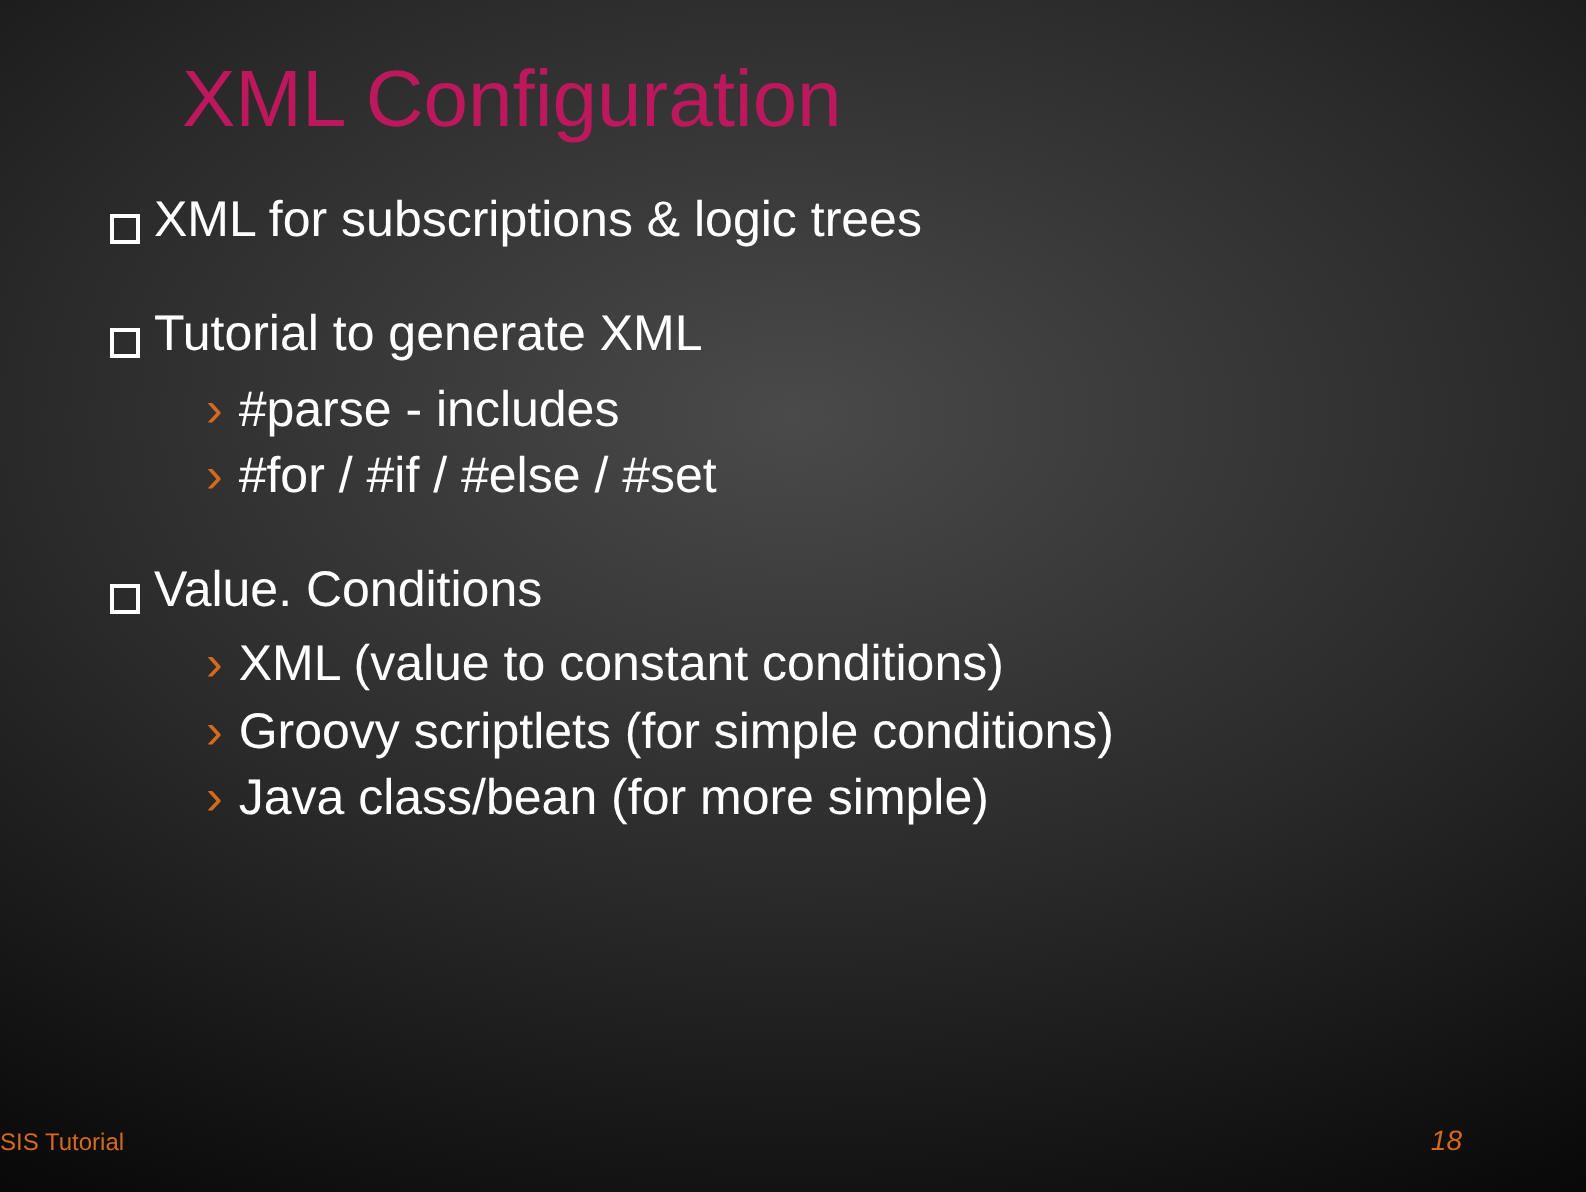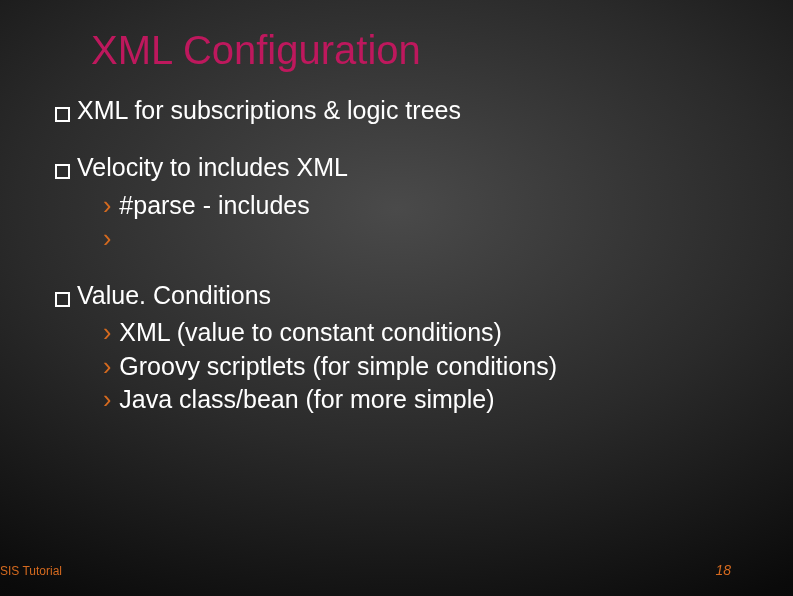--- a/index.html
+++ b/index.html
@@ -93,29 +93,30 @@
 
   <div class="content">
 
     <div class="top-item">
       <span class="box-bullet"></span>
       <span>XML for subscriptions &amp; logic trees</span>
     </div>
 
     <div class="top-item tight">
       <span class="box-bullet"></span>
-      <span>Velocity to includes XML</span>
+      <span>Tutorial to generate XML</span>
     </div>
     <div class="sub-list">
       <div class="sub-item">
         <span class="angle">›</span>
         <span>#parse - includes</span>
       </div>
       <div class="sub-item">
         <span class="angle">›</span>
+        <span>#for / #if / #else / #set</span>
       </div>
     </div>
 
     <div class="top-item tight">
       <span class="box-bullet"></span>
       <span>Value. Conditions</span>
     </div>
     <div class="sub-list last">
       <div class="sub-item">
         <span class="angle">›</span>

